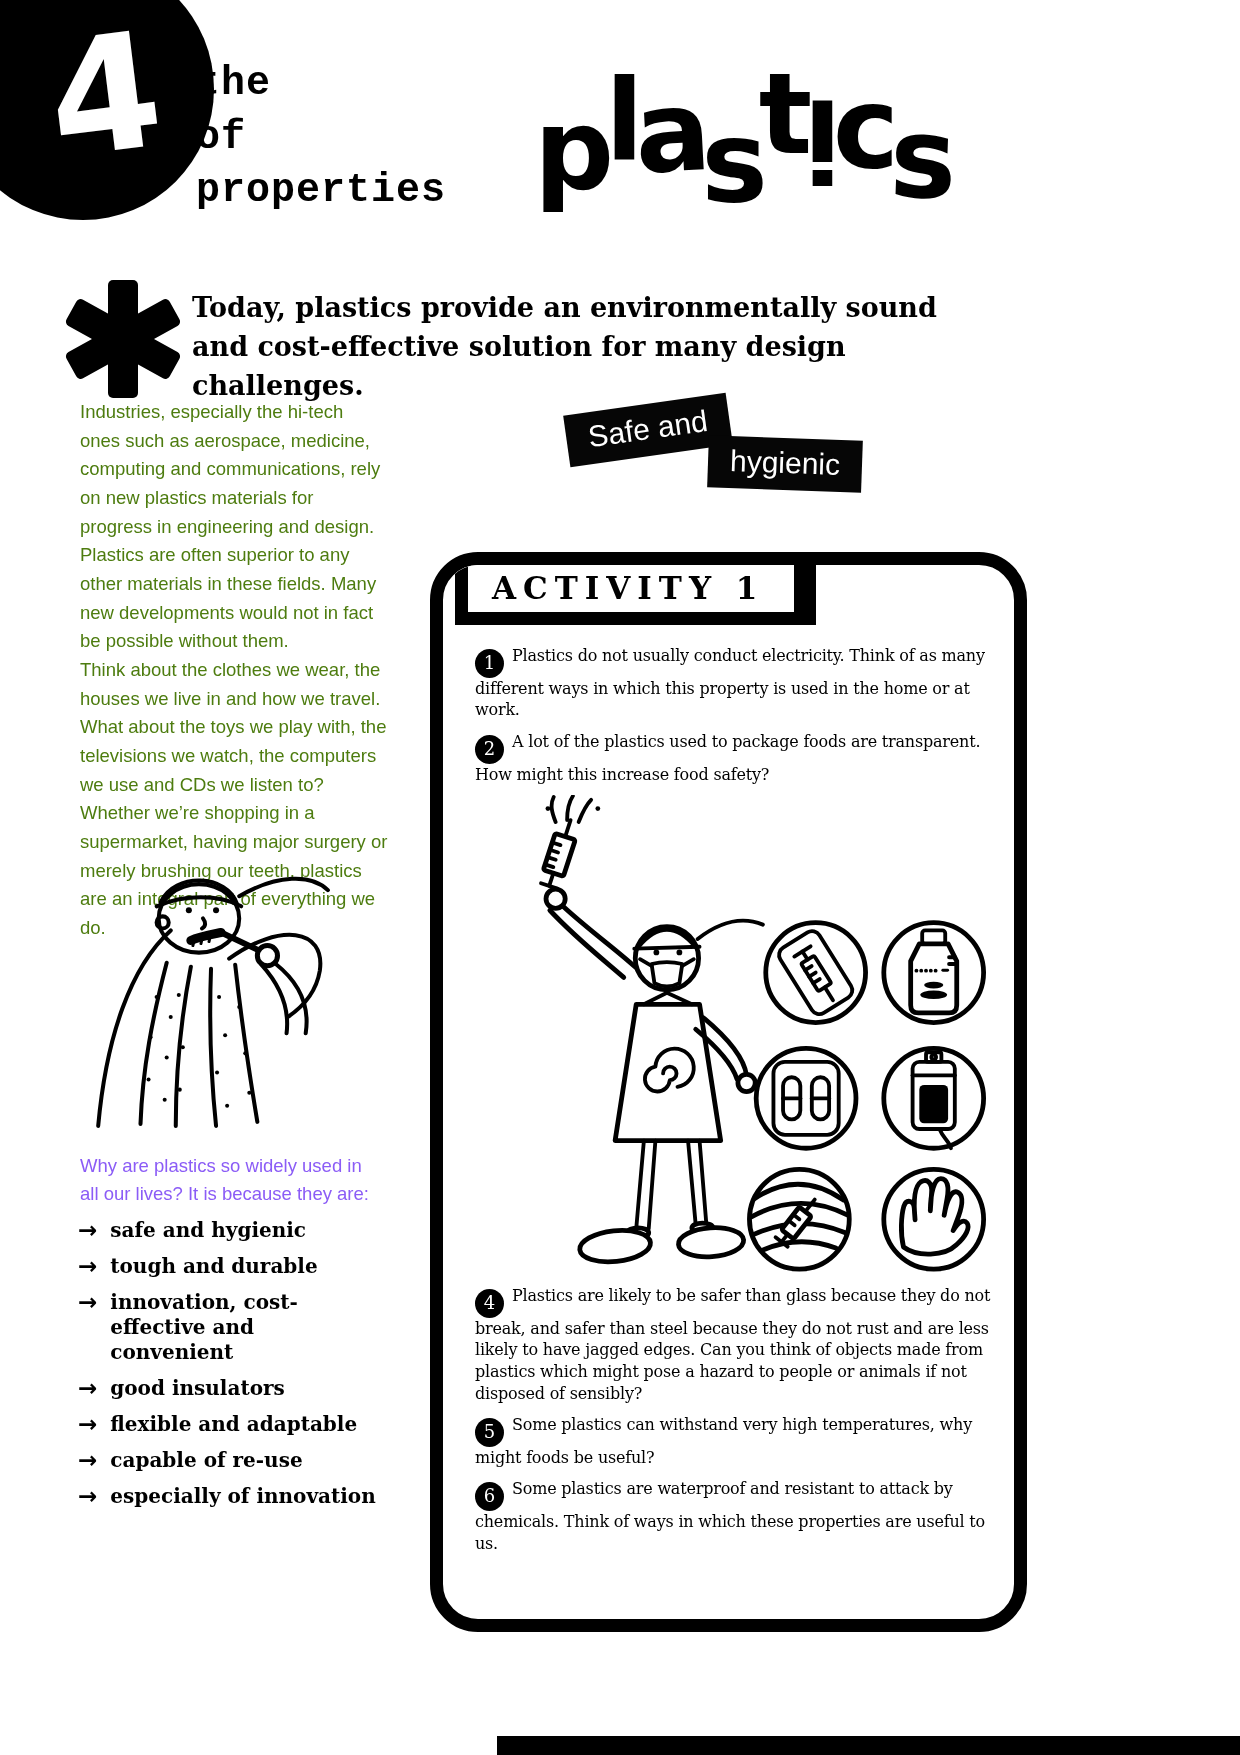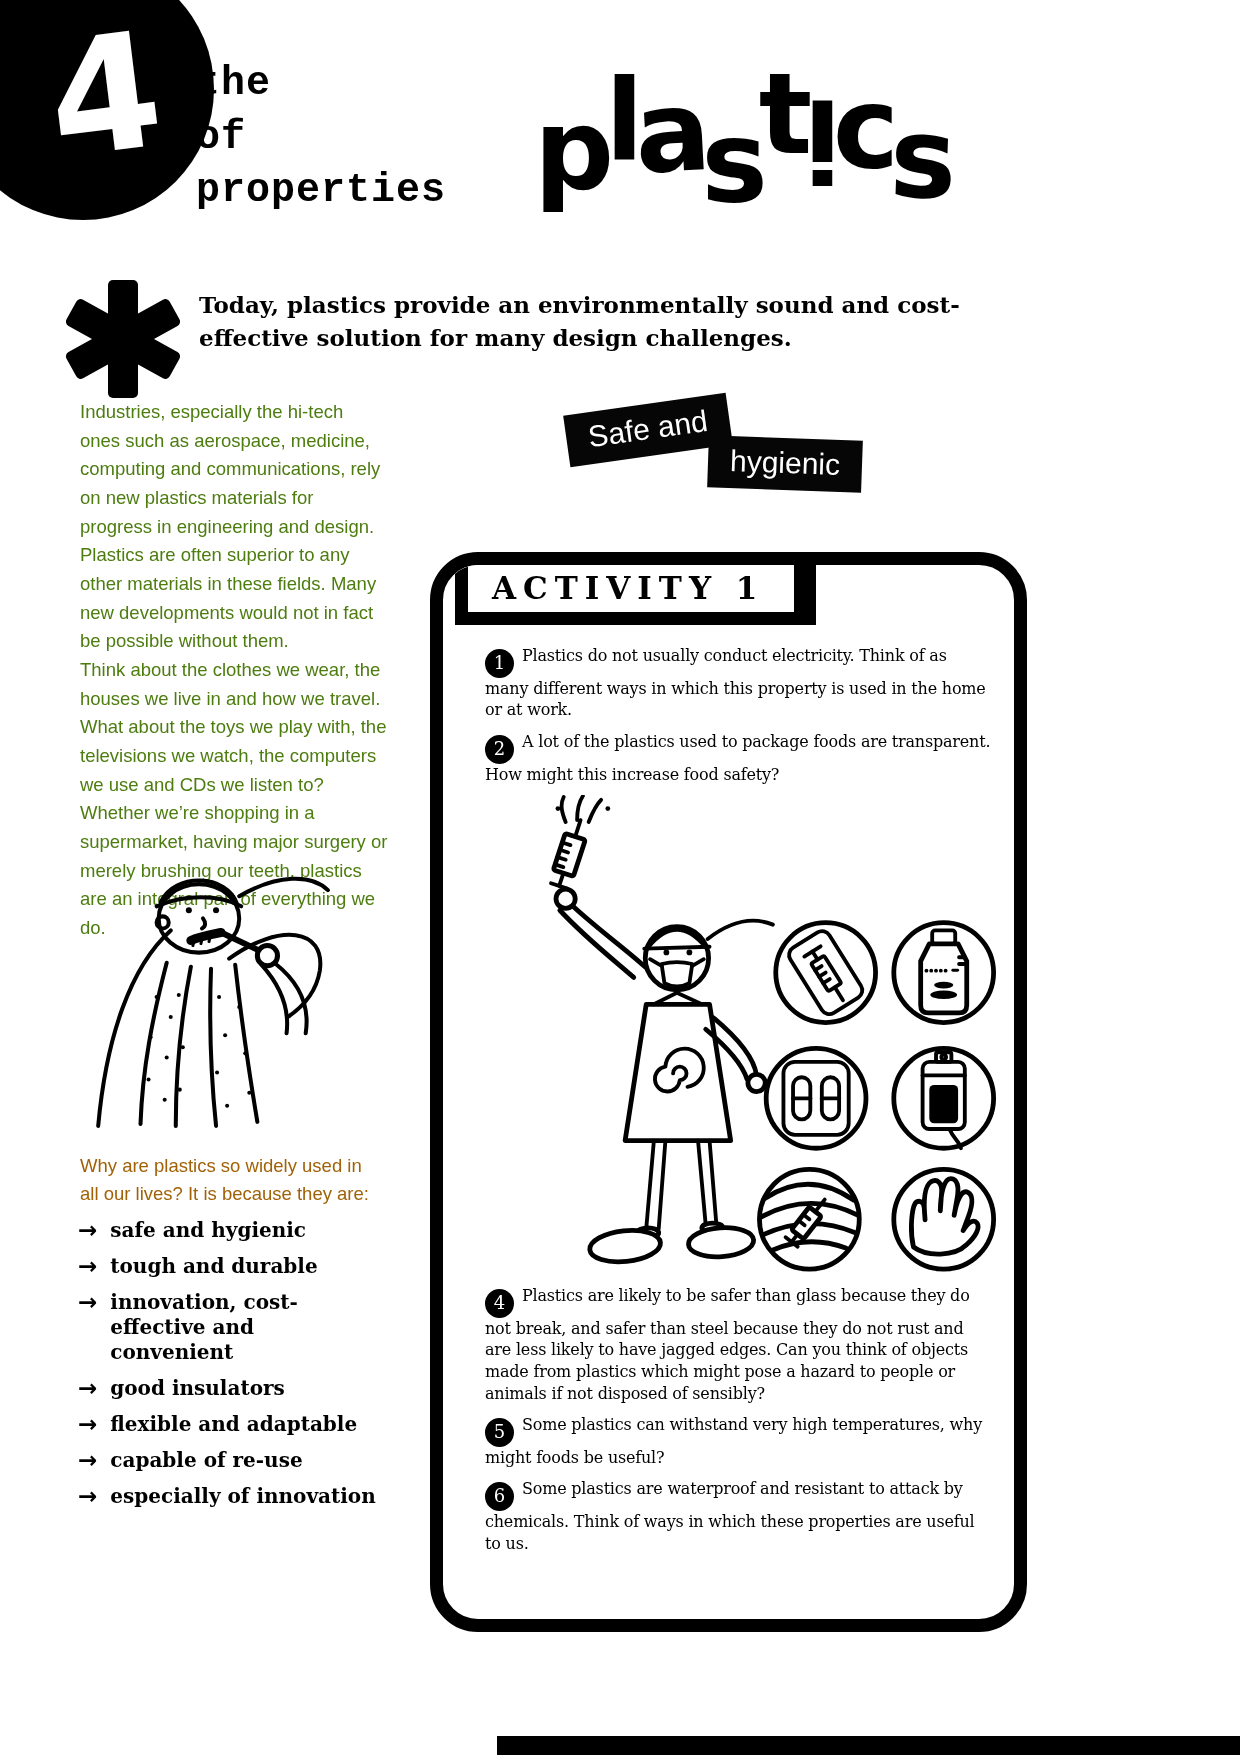--- a/index.html
+++ b/index.html
@@ -26,47 +26,47 @@
   .L5{transform:translateY(6px) scaleY(-1);}
   .L6{transform:translateY(-6px);}
   .L7{transform:translateY(24px) rotate(2deg);}
 
   
   .asterisk{position:absolute;left:62px;top:278px;width:122px;height:122px;}
   .asterisk i{position:absolute;left:46px;top:2px;width:30px;height:118px;background:#000;
         border-radius:5px;transform-origin:50% 50%;}
   .asterisk i:nth-child(2){transform:rotate(61deg);}
   .asterisk i:nth-child(3){transform:rotate(-61deg);}
-  .intro{position:absolute;left:199px;top:288px;width:790px;margin:0;
-        font-family:"DejaVu Serif",serif;font-weight:bold;font-size:23px;line-height:1.45;}
+  .intro{position:absolute;left:192px;top:288px;width:790px;margin:0;
+        font-family:"DejaVu Serif",serif;font-weight:bold;font-size:27px;line-height:1.45;}
 
   
   .left-col{position:absolute;left:80px;top:398px;width:308px;font-size:18.5px;
         line-height:1.55;color:#4d7c0f;}
   .left-col p{margin:0;}
   .man-svg{position:absolute;left:78px;top:866px;}
   .why{position:absolute;left:80px;top:1152px;width:300px;margin:0;font-size:18.5px;
-        line-height:1.5;color:#a16207;}
+        line-height:1.5;color:#8b5cf6;}
   .reasons{position:absolute;left:78px;top:1218px;width:340px;margin:0;padding:0;
         list-style:none;font-family:"DejaVu Serif",serif;font-weight:bold;font-size:20px;}
   .reasons li{display:flex;gap:13px;margin-bottom:11px;line-height:1.25;}
   .reasons .arr{font-family:"DejaVu Sans",sans-serif;font-weight:bold;font-size:23px;
         line-height:1;transform:translateY(1px);}
   .reasons .txt{max-width:270px;}
 
   
   .banner{position:absolute;background:#060606;color:#fff;font-size:30px;
         padding:8px 22px 10px 22px;white-space:nowrap;}
   .banner-1{left:566px;top:404px;transform:rotate(-8deg);}
   .banner-2{left:708px;top:438px;transform:rotate(2deg);}
 
   
   .panel{position:absolute;left:430px;top:552px;width:597px;height:1080px;
         border:13px solid #000;border-radius:48px;box-sizing:border-box;
-        padding:80px 22px 10px 42px;overflow:hidden;}
+        padding:80px 22px 10px 32px;overflow:hidden;}
   .activity-label{position:absolute;top:-13px;left:12px;background:#fff;
         border:13px solid #000;border-right-width:22px;padding:5px 30px 6px 24px;}
   .activity-label span{font-family:"DejaVu Serif",serif;font-weight:bold;font-size:31px;
         letter-spacing:7px;white-space:nowrap;}
   .a-item{margin:0 0 10px 0;font-family:"DejaVu Serif",serif;font-weight:normal;
         font-size:16px;line-height:1.35;letter-spacing:-0.2px;}
   .num{display:inline-flex;align-items:center;justify-content:center;width:29px;height:29px;
         border-radius:50%;background:#000;color:#fff;font-size:18px;margin-right:8px;
         vertical-align:-8px;font-family:"DejaVu Serif",serif;}
   .hospital-svg{display:block;margin:2px auto 10px auto;}

